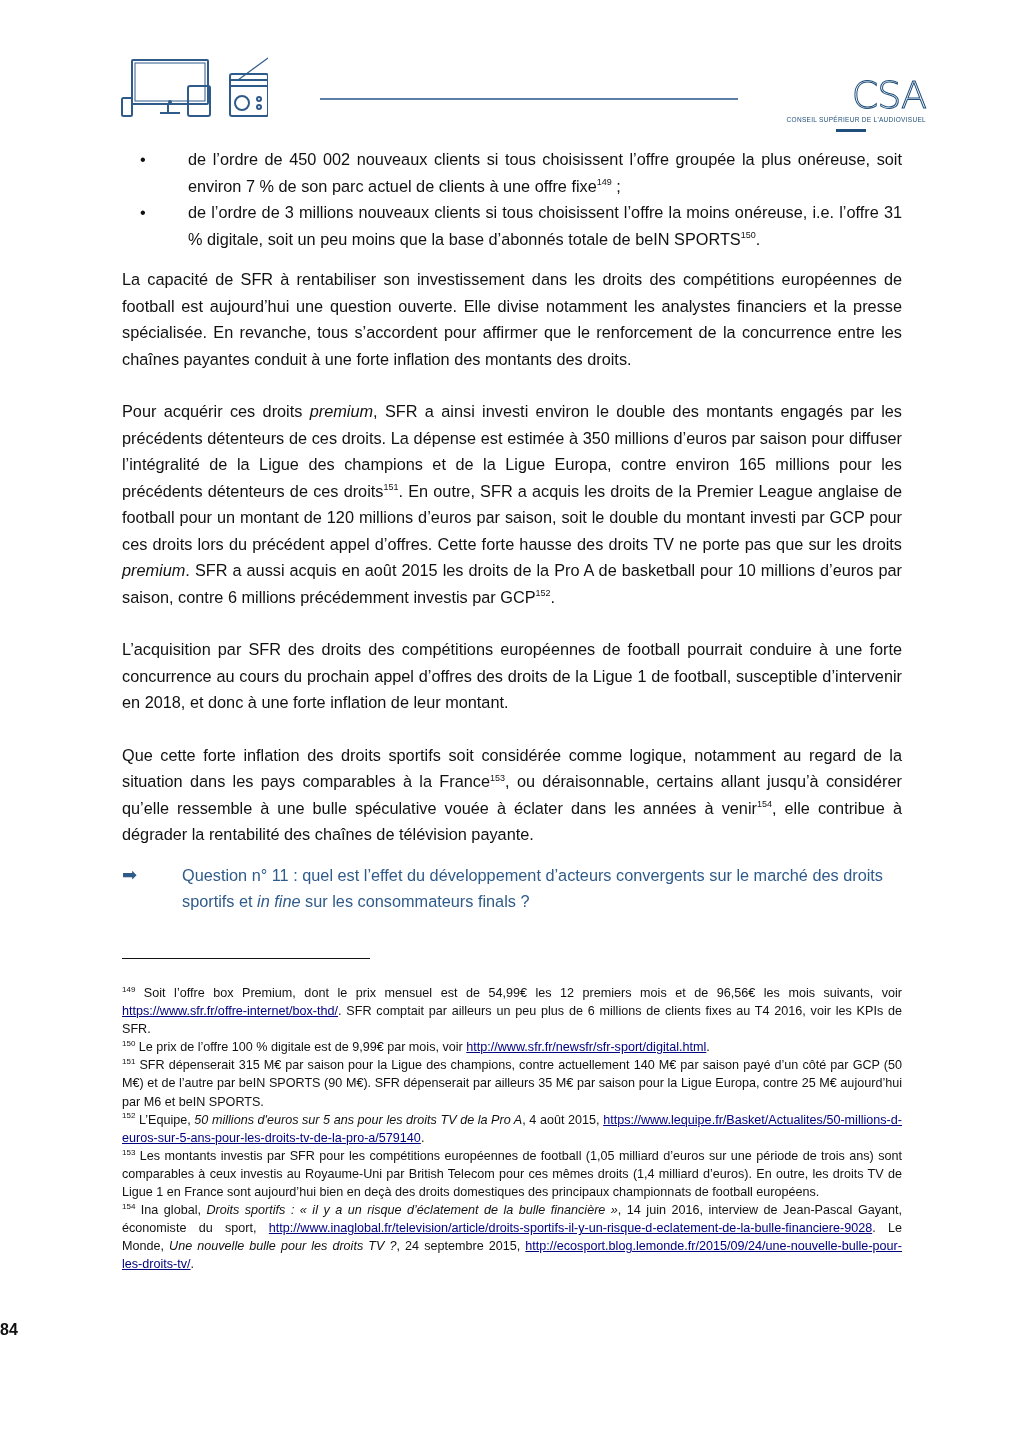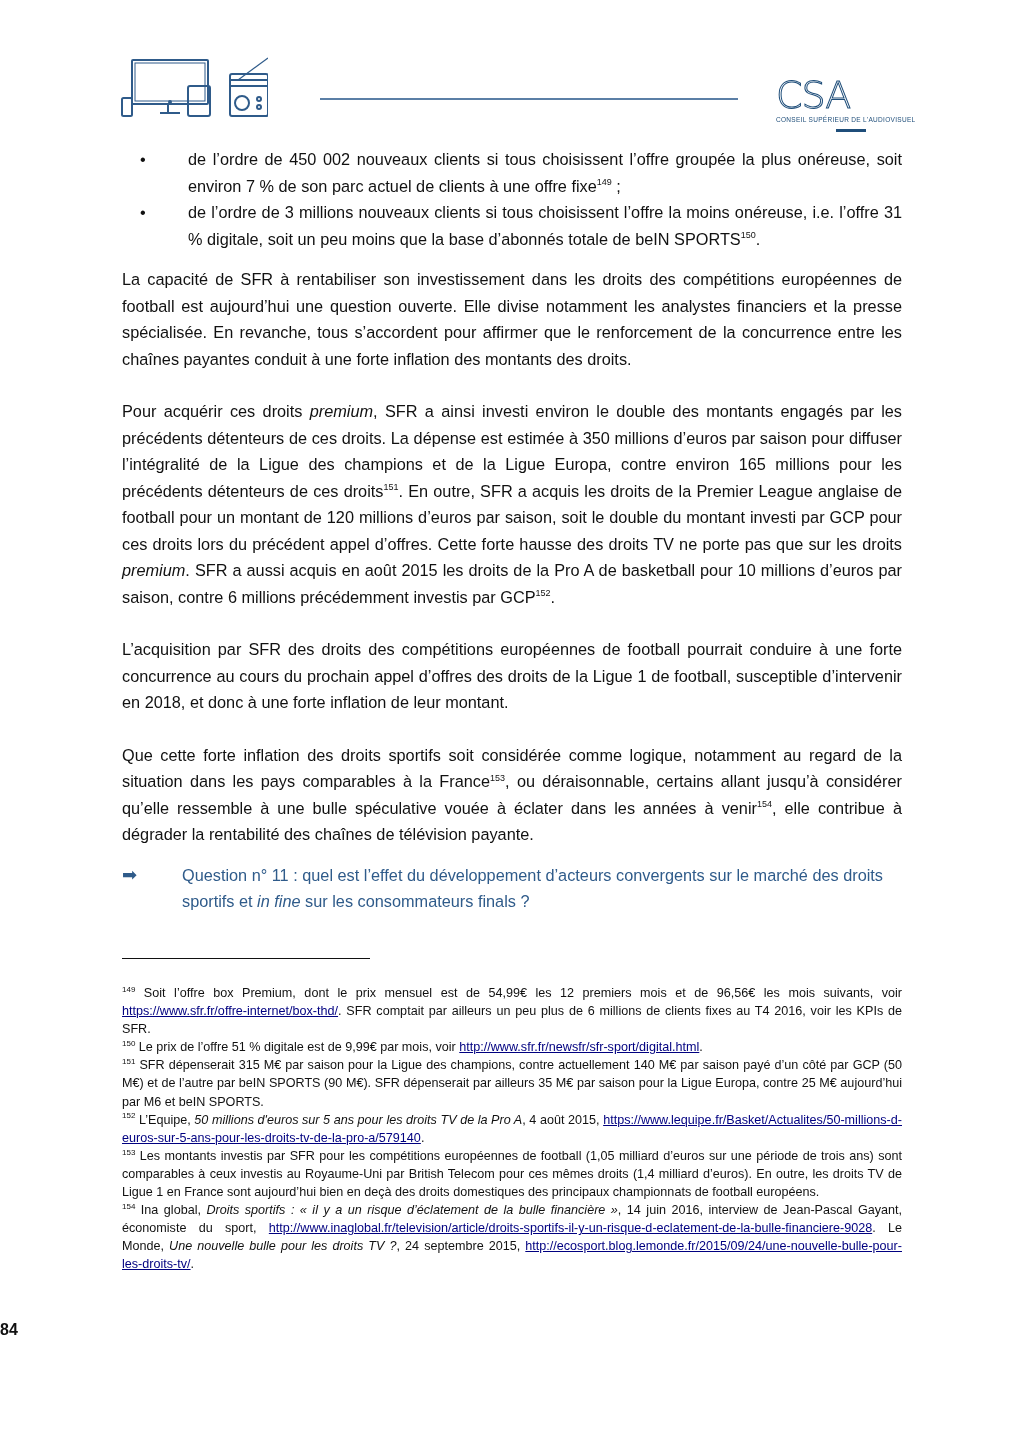--- a/index.html
+++ b/index.html
@@ -1,21 +1,21 @@
 <!DOCTYPE html>
 <html><head>
   <meta charset="utf-8">
   <style>
     html, body { margin:0; padding:0; background:#ffffff; }
     body { width:1024px; height:1448px; position:relative; overflow:hidden;
       font-family:"Liberation Sans", "DejaVu Sans", sans-serif; color:#111; }
     .header { position:absolute; left:0; top:0; width:1024px; height:140px; }
     .devices-icon { position:absolute; left:118px; top:52px; width:150px; height:66px; }
     .header-rule { position:absolute; left:320px; top:98px; width:418px; height:2px; background:#5b7fa6; }
-    .csa-logo { position:absolute; left:776px; top:76px; width:150px; height:64px; text-align:left; }
+    .csa-logo { position:absolute; left:776px; top:76px; width:150px; height:64px; text-align:right; }
     .csa-mark { font-family:"DejaVu Sans", sans-serif; font-size:38px; font-weight:300; color:#1f4e7a; letter-spacing:-1px; line-height:38px;
       -webkit-text-stroke:1px #1f4e7a; color:transparent; }
     .csa-sub { font-size:6.5px; color:#1f4e7a; letter-spacing:0.3px; margin-top:2px; white-space:nowrap; }
     .csa-bar { width:30px; height:3px; background:#1f4e7a; margin:6px auto 0; }
 
     .content { position:absolute; left:122px; top:146px; width:780px; font-size:16.3px; line-height:26.5px; }
     .bullets { margin:0; padding:0; list-style:none; }
     .bullets li { position:relative; padding-left:66px; text-align:justify; }
     .bullets li .dot { position:absolute; left:18px; top:0; }
     p.para { margin:0 0 26px 0; text-align:justify; }
@@ -74,20 +74,20 @@
   <div class="question">
     <span class="arrow">➡</span>
     <span>Question n° 11 : quel est l’effet du développement d’acteurs convergents sur le marché des droits sportifs et </span><em>in fine</em><span> sur les consommateurs finals ?</span>
   </div>
 </div>
 
 <div class="fn-rule"></div>
 
 <div class="footnotes">
   <p class="fn"><sup>149</sup><span> Soit l’offre box Premium, dont le prix mensuel est de 54,99€ les 12 premiers mois et de 96,56€ les mois suivants, voir </span><a class="link">https://www.sfr.fr/offre-internet/box-thd/</a><span>. SFR comptait par ailleurs un peu plus de 6 millions de clients fixes au T4 2016, voir les KPIs de SFR.</span></p>
-  <p class="fn"><sup>150</sup><span> Le prix de l’offre 51 % digitale est de 9,99€ par mois, voir </span><a class="link">http://www.sfr.fr/newsfr/sfr-sport/digital.html</a><span>.</span></p>
+  <p class="fn"><sup>150</sup><span> Le prix de l’offre 100 % digitale est de 9,99€ par mois, voir </span><a class="link">http://www.sfr.fr/newsfr/sfr-sport/digital.html</a><span>.</span></p>
   <p class="fn"><sup>151</sup><span> SFR dépenserait 315 M€ par saison pour la Ligue des champions, contre actuellement 140 M€ par saison payé d’un côté par GCP (50 M€) et de l’autre par beIN SPORTS (90 M€). SFR dépenserait par ailleurs 35 M€ par saison pour la Ligue Europa, contre 25 M€ aujourd’hui par M6 et beIN SPORTS.</span></p>
   <p class="fn"><sup>152</sup><span> L’Equipe, </span><em>50 millions d'euros sur 5 ans pour les droits TV de la Pro A</em><span>, 4 août 2015, </span><a class="link">https://www.lequipe.fr/Basket/Actualites/50-millions-d-euros-sur-5-ans-pour-les-droits-tv-de-la-pro-a/579140</a><span>.</span></p>
   <p class="fn"><sup>153</sup><span> Les montants investis par SFR pour les compétitions européennes de football (1,05 milliard d’euros sur une période de trois ans) sont comparables à ceux investis au Royaume-Uni par British Telecom pour ces mêmes droits (1,4 milliard d’euros). En outre, les droits TV de Ligue 1 en France sont aujourd’hui bien en deçà des droits domestiques des principaux championnats de football européens.</span></p>
   <p class="fn"><sup>154</sup><span> Ina global, </span><em>Droits sportifs : « il y a un risque d’éclatement de la bulle financière »</em><span>, 14 juin 2016, interview de Jean-Pascal Gayant, économiste du sport, </span><a class="link">http://www.inaglobal.fr/television/article/droits-sportifs-il-y-un-risque-d-eclatement-de-la-bulle-financiere-9028</a><span>. Le Monde, </span><em>Une nouvelle bulle pour les droits TV ?</em><span>, 24 septembre 2015, </span><a class="link">http://ecosport.blog.lemonde.fr/2015/09/24/une-nouvelle-bulle-pour-les-droits-tv/</a><span>.</span></p>
 </div>
 
 <div class="page-number">84</div>
 
 </body></html>

